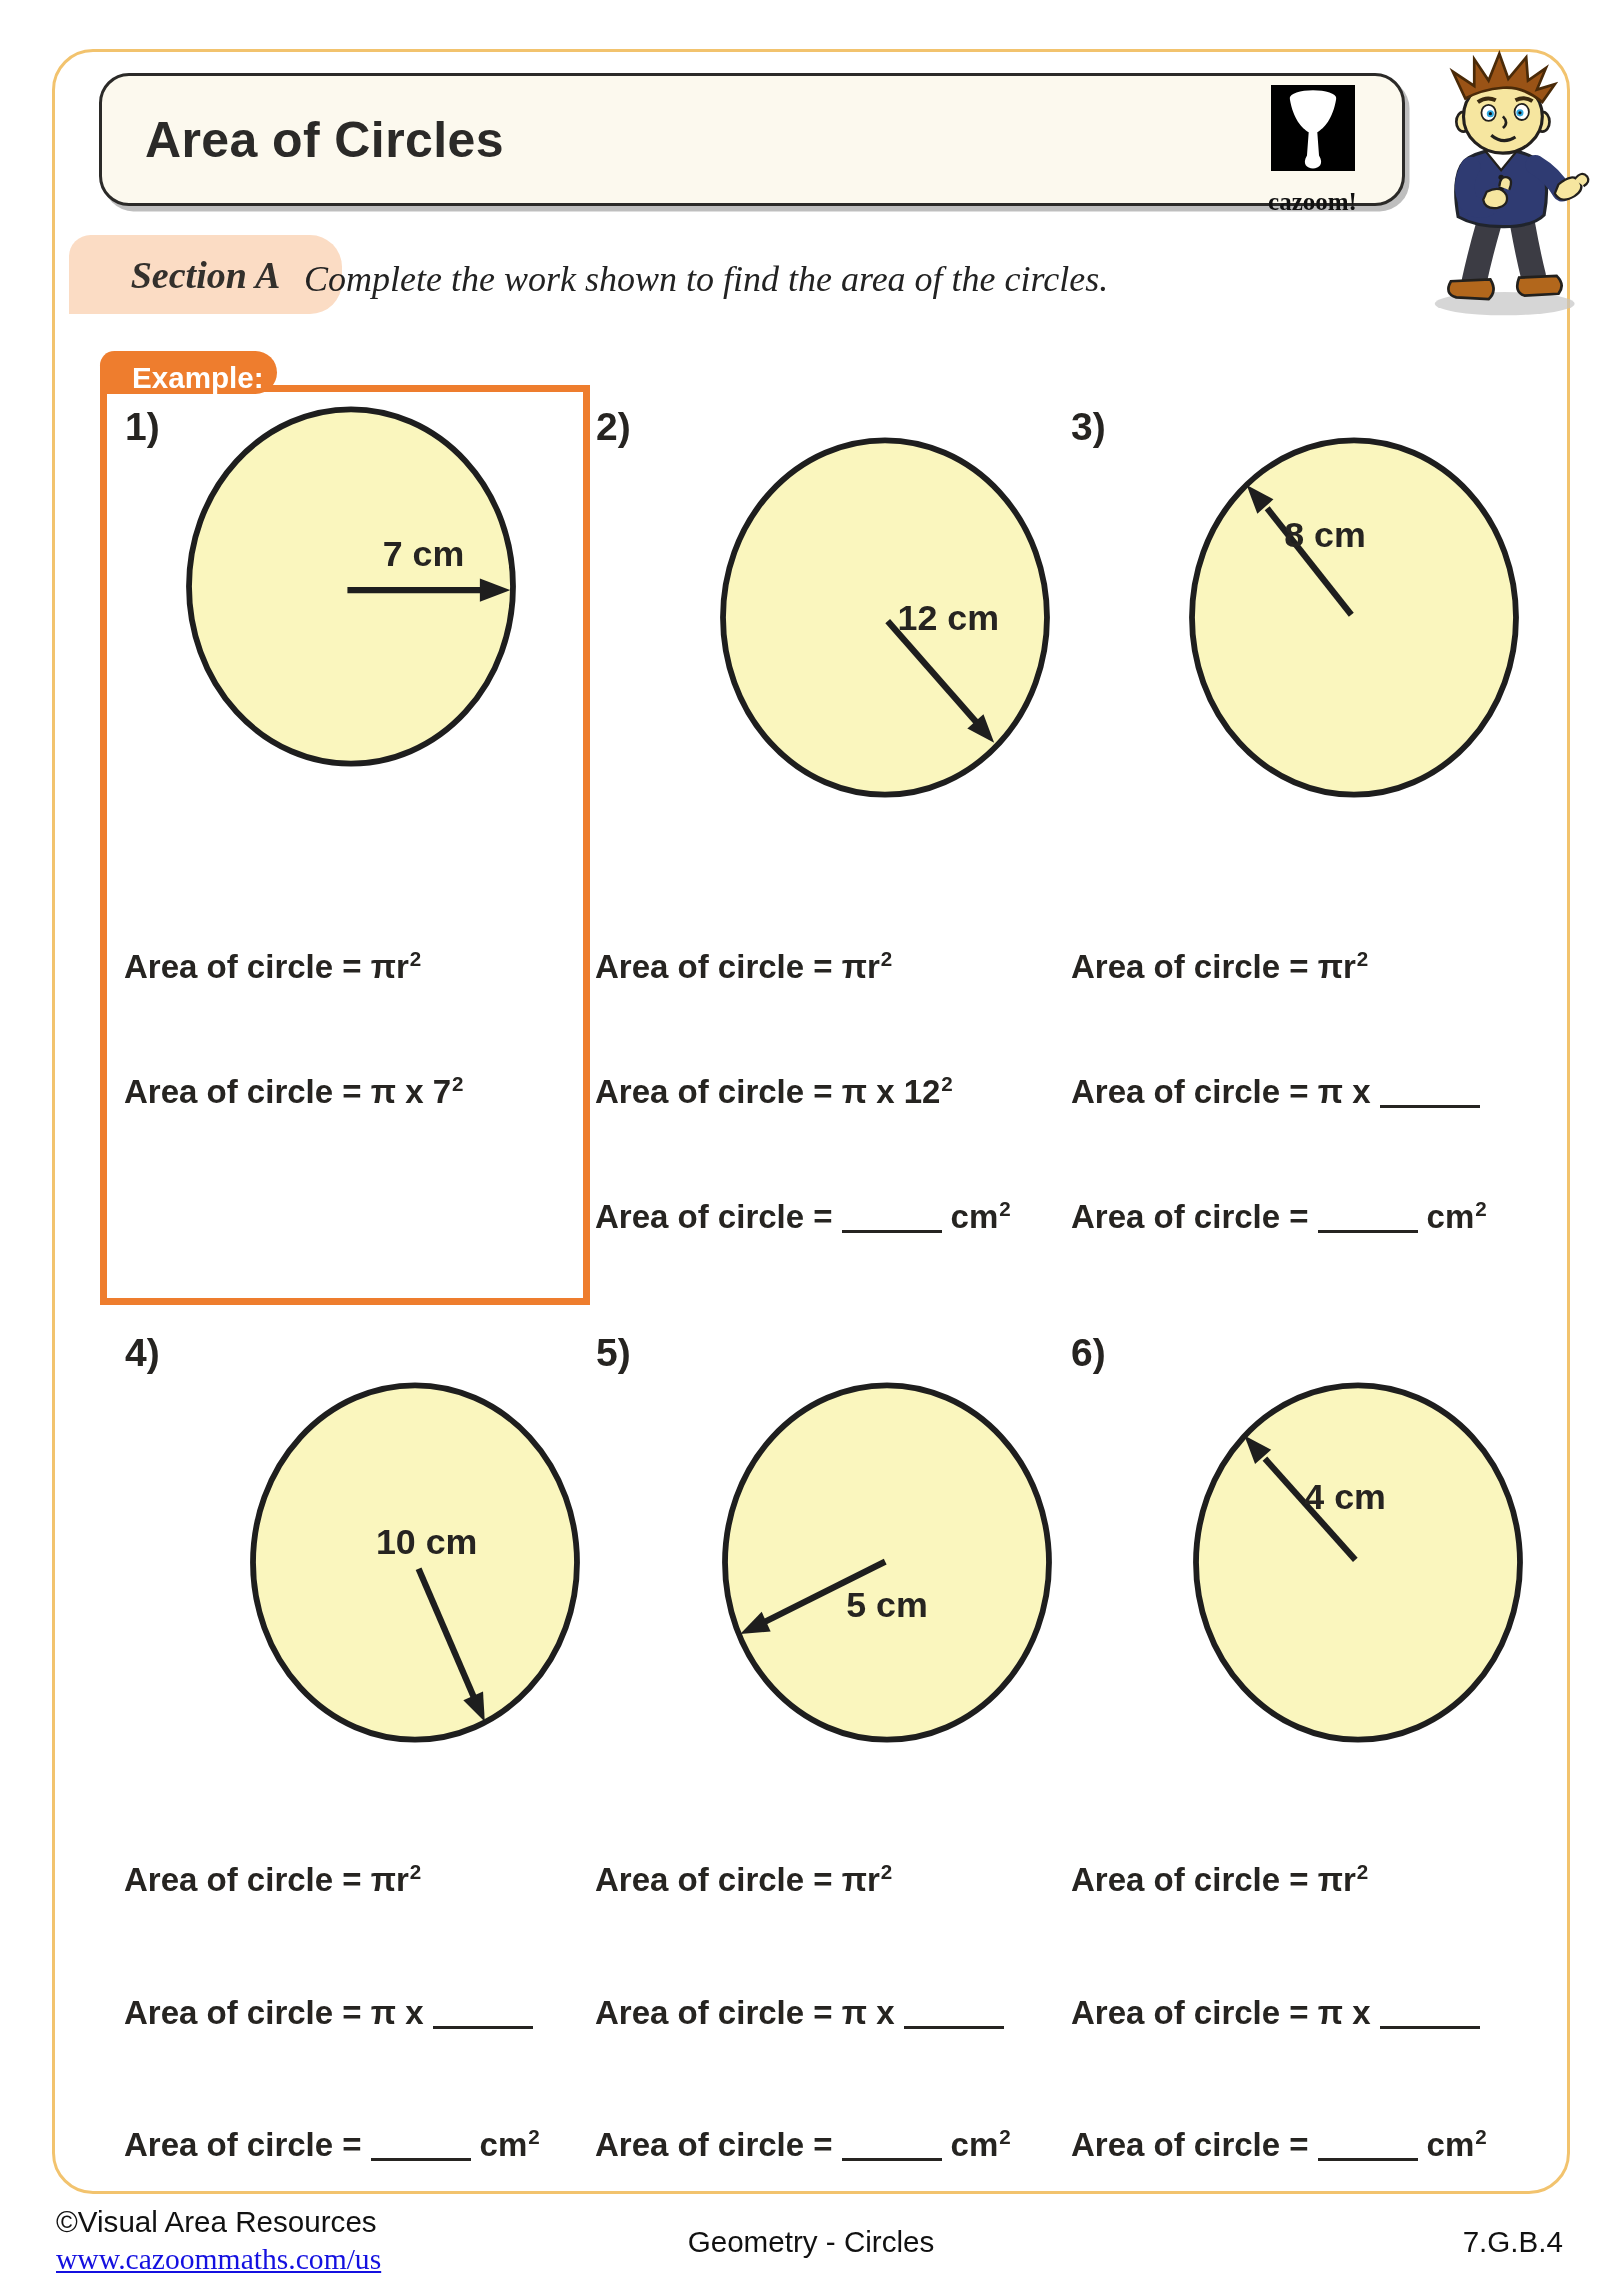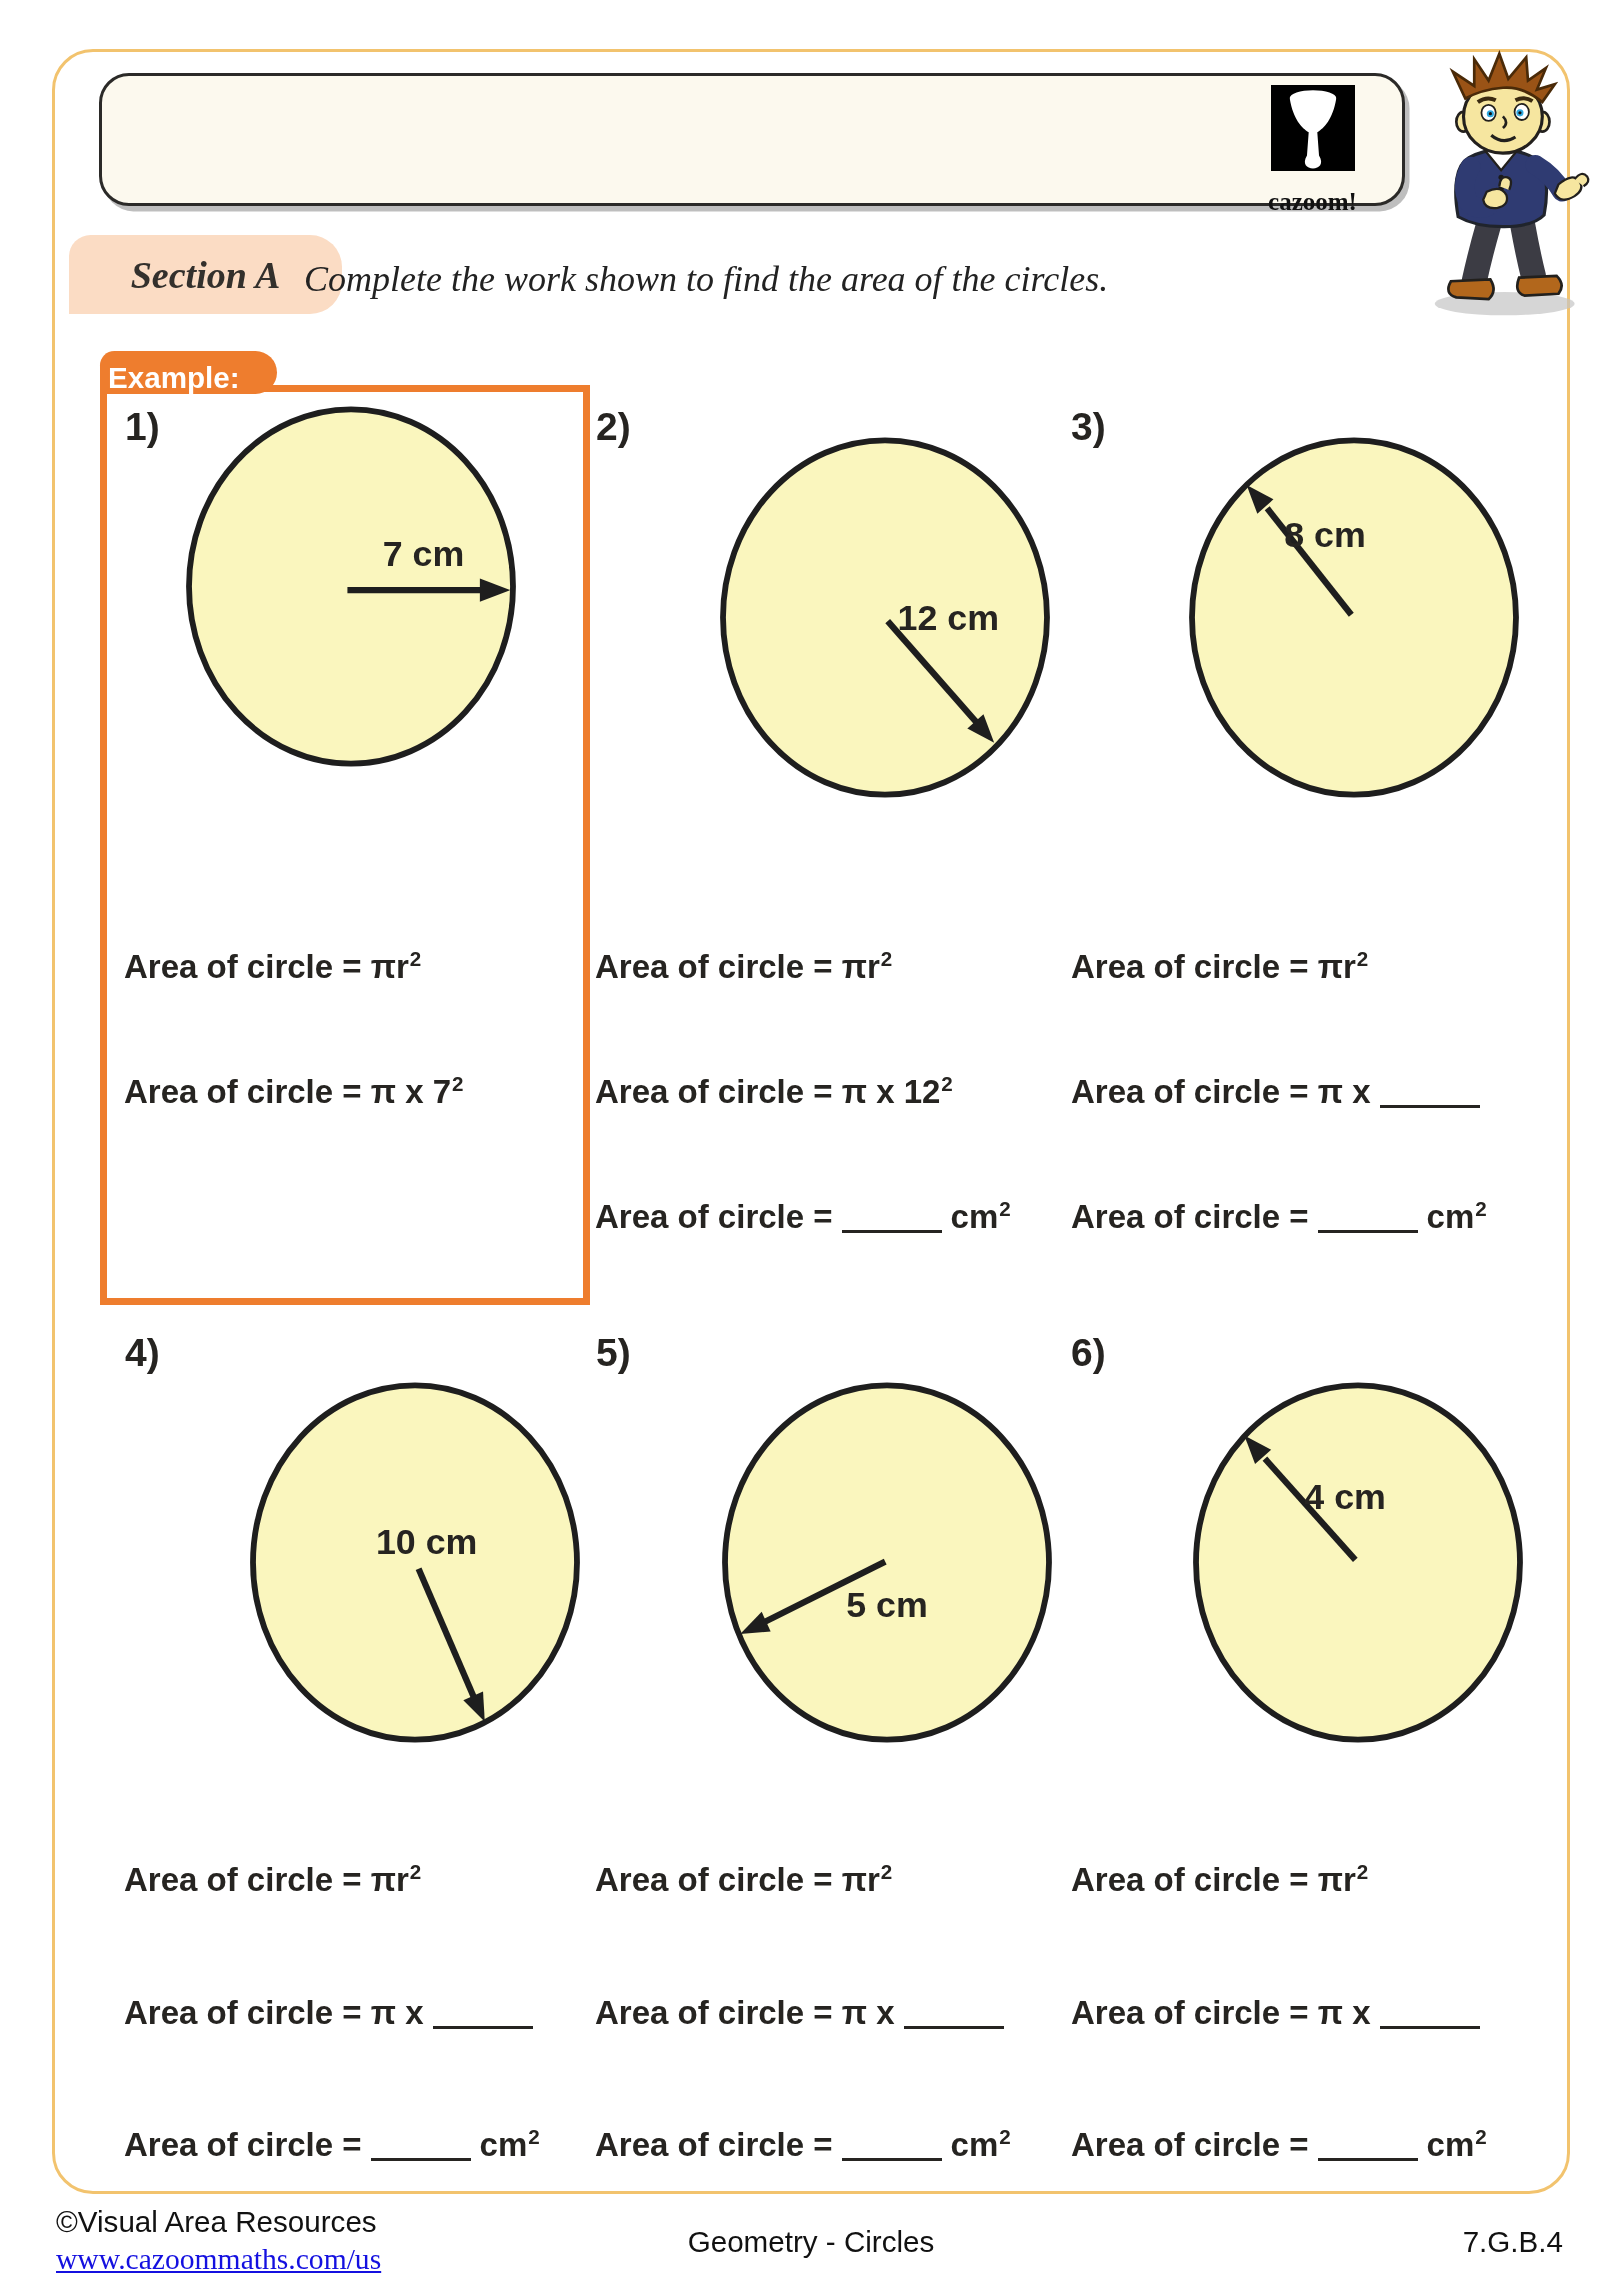--- a/index.html
+++ b/index.html
@@ -18,21 +18,21 @@
   .logo-brand{font-family:"Liberation Serif", serif;font-weight:bold;font-size:25px;color:#111;margin-top:17px;}
   
   .section-badge{position:absolute;left:69px;top:235px;width:273px;height:79px;background:#FBDCC4;
                  border-radius:21.5px 32px 32px 0;display:flex;align-items:center;justify-content:center;}
   .section-label{font-family:"Liberation Serif", serif;font-style:italic;font-weight:bold;font-size:38px;color:#33302c;}
   .instruction{position:absolute;left:304px;top:258px;font-family:"Liberation Serif", serif;
                font-style:italic;font-size:36px;color:#222;white-space:nowrap;}
   
   .example-tab{position:absolute;left:100px;top:351px;width:177px;height:43px;background:#EE7D2E;
                border-radius:14.3px 21.5px 21.5px 0;z-index:3;display:flex;align-items:center;}
-  .example-label{color:#fff;font-weight:bold;font-size:29.6px;padding-left:8px;margin-top:11px;}
+  .example-label{color:#fff;font-weight:bold;font-size:29.6px;padding-left:32px;margin-top:11px;}
   .example-box{position:absolute;left:100px;top:385px;width:476px;height:906px;border:7.2px solid #EE7D2E;z-index:1;}
   
   .qnum{position:absolute;font-weight:bold;font-size:39px;color:#262421;z-index:2;}
   .circle-svg{position:absolute;z-index:2;}
   .fline{position:absolute;font-weight:bold;font-size:33px;color:#262421;white-space:nowrap;z-index:2;}
   .fline .sup{font-size:20.6px;position:relative;top:-11.6px;margin-left:0.9px;font-weight:bold;}
   .blank{display:inline-block;width:100px;height:0;border-bottom:3.6px solid #262421;
          margin:0 9px;vertical-align:-5.4px;}
   
   .foot{position:absolute;font-size:29.6px;color:#111;}
@@ -42,20 +42,21 @@
   .mascot{position:absolute;left:1399px;top:50px;z-index:5;}
 </style>
 </head>
 <body>
 
 <div id="canvas">
 
   <div class="page-border"></div>
 
   <div class="title-box">
+    <div class="title-text">Area of Circles</div>
     <div class="logo">
       <svg class="logo-box" width="84" height="86" viewBox="0 0 90 100">
         <rect x="0" y="0" width="90" height="100" fill="#000"></rect>
         <ellipse cx="45" cy="15" rx="27" ry="9" fill="#fff"></ellipse>
         <path d="M18,16 C22,40 32,50 40,55 L38,82 C32,92 38,97 45,97 C52,97 58,92 52,82 L50,55 C58,50 68,40 72,16 L18,16 Z" fill="#fff"></path>
       </svg>
       <div class="logo-brand">cazoom!</div>
     </div>
   </div>
 

